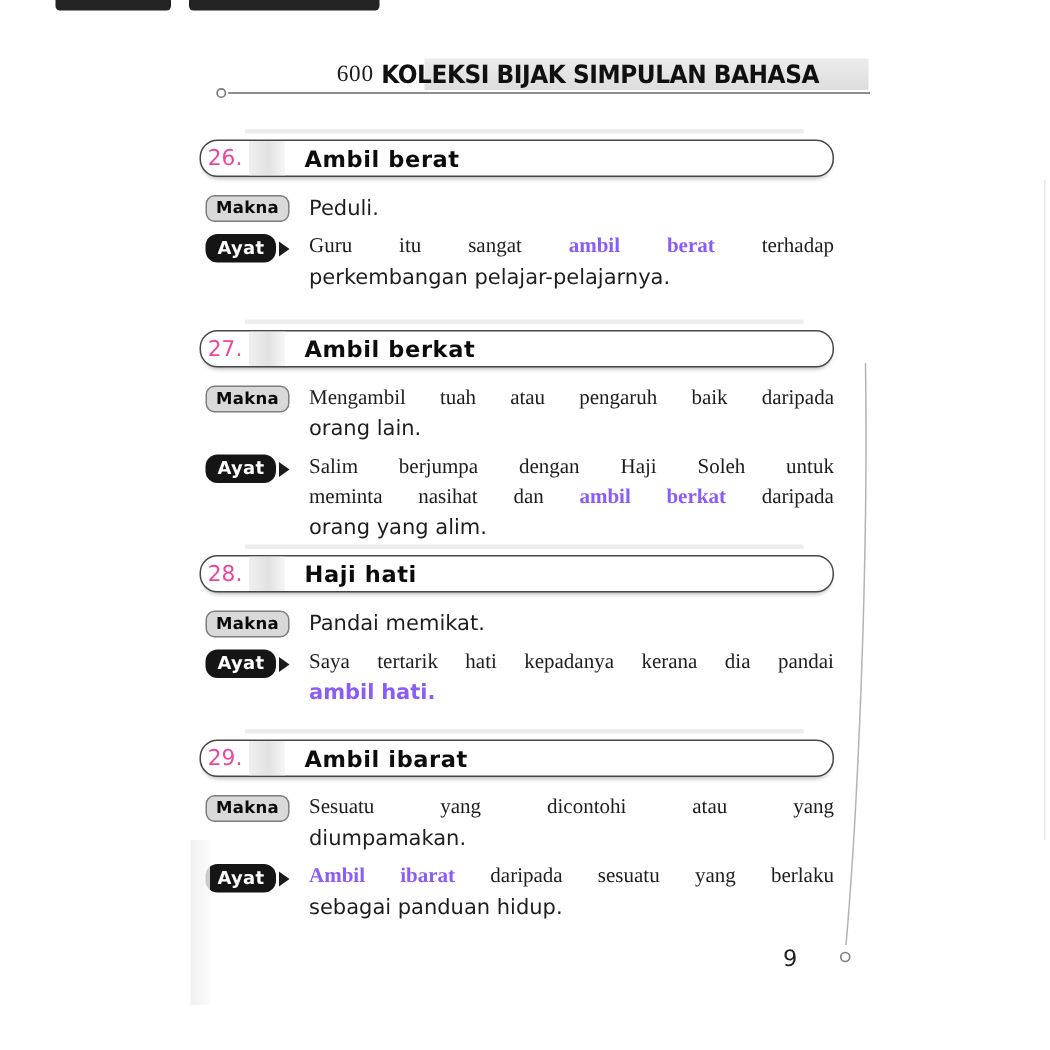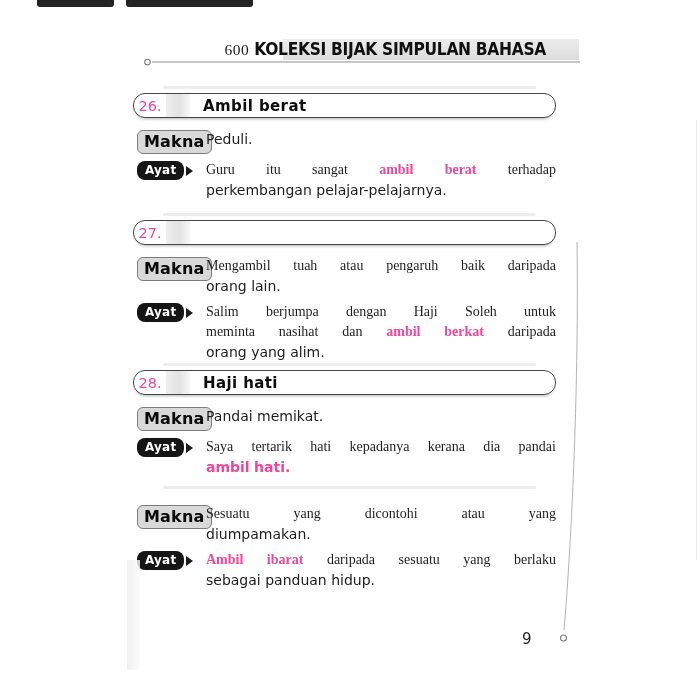--- a/index.html
+++ b/index.html
@@ -37,30 +37,30 @@
   }
   .enum { width:32px; text-align:center; font-weight:400; font-size:14.5px; color:#ec4899; }
   .eband { width:24px; align-self:stretch; background:linear-gradient(90deg,#efefef,#e2e2e2 55%,#f7f7f7); }
   .etitle { padding-left:13px; font-weight:700; font-size:15px; letter-spacing:0.4px; color:#0c0c0c; }
   .row { display:flex; align-items:flex-start; }
   .row.makna { margin-top:11px; }
   .row.ayat  { margin-top:6px; }
   .badgecol { width:73px; flex:none; padding-left:4px; display:flex; align-items:center; margin-top:1px; }
   .badge-makna {
     background:#d9d9d9; border:1px solid #7d7d7d; border-radius:6px;
-    font-size:16px; font-weight:700; color:#0a0a0a; padding:1px 6px 2px; letter-spacing:0.2px;
+    font-size:11px; font-weight:700; color:#0a0a0a; padding:1px 6px 2px; letter-spacing:0.2px;
   }
   .badge-ayat {
     background:#151515; border-radius:8px; color:#fff;
     font-size:12px; font-weight:700; padding:2px 8px 3px; letter-spacing:0.2px;
   }
   .arrow { width:0; height:0; border-left:7px solid #1b1b1b; border-top:5px solid transparent;
            border-bottom:5px solid transparent; margin-left:2px; }
   .textcol { flex:1; font-size:14px; line-height:20px; color:#1d1d1d; }
-  .textcol b { color:#ec4899; }
+  .textcol b { color:#8b5cf6; }
   .tline.just { display:flex; justify-content:space-between;font-family:Liberation Serif, serif; }
   
   .pagenum { position:absolute; left:522px; top:630px; font-size:15px; color:#222; }
   .edgesvg { position:absolute; left:552px; top:238px; }
   .scanedge { position:absolute; left:696px; top:120px; width:1px; height:440px; background:#e9e9e9; }
   .gutter { position:absolute; left:127px; top:560px; width:13px; height:110px;
             background:linear-gradient(90deg,#ededed,#fafafa); opacity:0.8; }
 </style>
 </head>
 <body>
@@ -110,20 +110,21 @@
               <span>terhadap</span>
             </div>
             <div class="tline"><span>perkembangan</span> <span>pelajar-pelajarnya.</span></div>
           </div>
         </div>
       </div>
       <div class="entry" style="top: 220px;">
         <div class="ebox">
           <div class="enum">27.</div>
           <div class="eband"></div>
+          <div class="etitle">Ambil berkat</div>
         </div>
         <div class="row makna">
           <div class="badgecol">
             <span class="badge-makna">Makna</span>
           </div>
           <div class="textcol">
             <div class="tline just">
               <span>Mengambil</span>
               <span>tuah</span>
               <span>atau</span>
@@ -187,20 +188,25 @@
               <span>kepadanya</span>
               <span>kerana</span>
               <span>dia</span>
               <span>pandai</span>
             </div>
             <div class="tline"><b>ambil</b> <b>hati.</b></div>
           </div>
         </div>
       </div>
       <div class="entry" style="top: 493px;">
+        <div class="ebox">
+          <div class="enum">29.</div>
+          <div class="eband"></div>
+          <div class="etitle">Ambil ibarat</div>
+        </div>
         <div class="row makna">
           <div class="badgecol">
             <span class="badge-makna">Makna</span>
           </div>
           <div class="textcol">
             <div class="tline just">
               <span>Sesuatu</span>
               <span>yang</span>
               <span>dicontohi</span>
               <span>atau</span>

